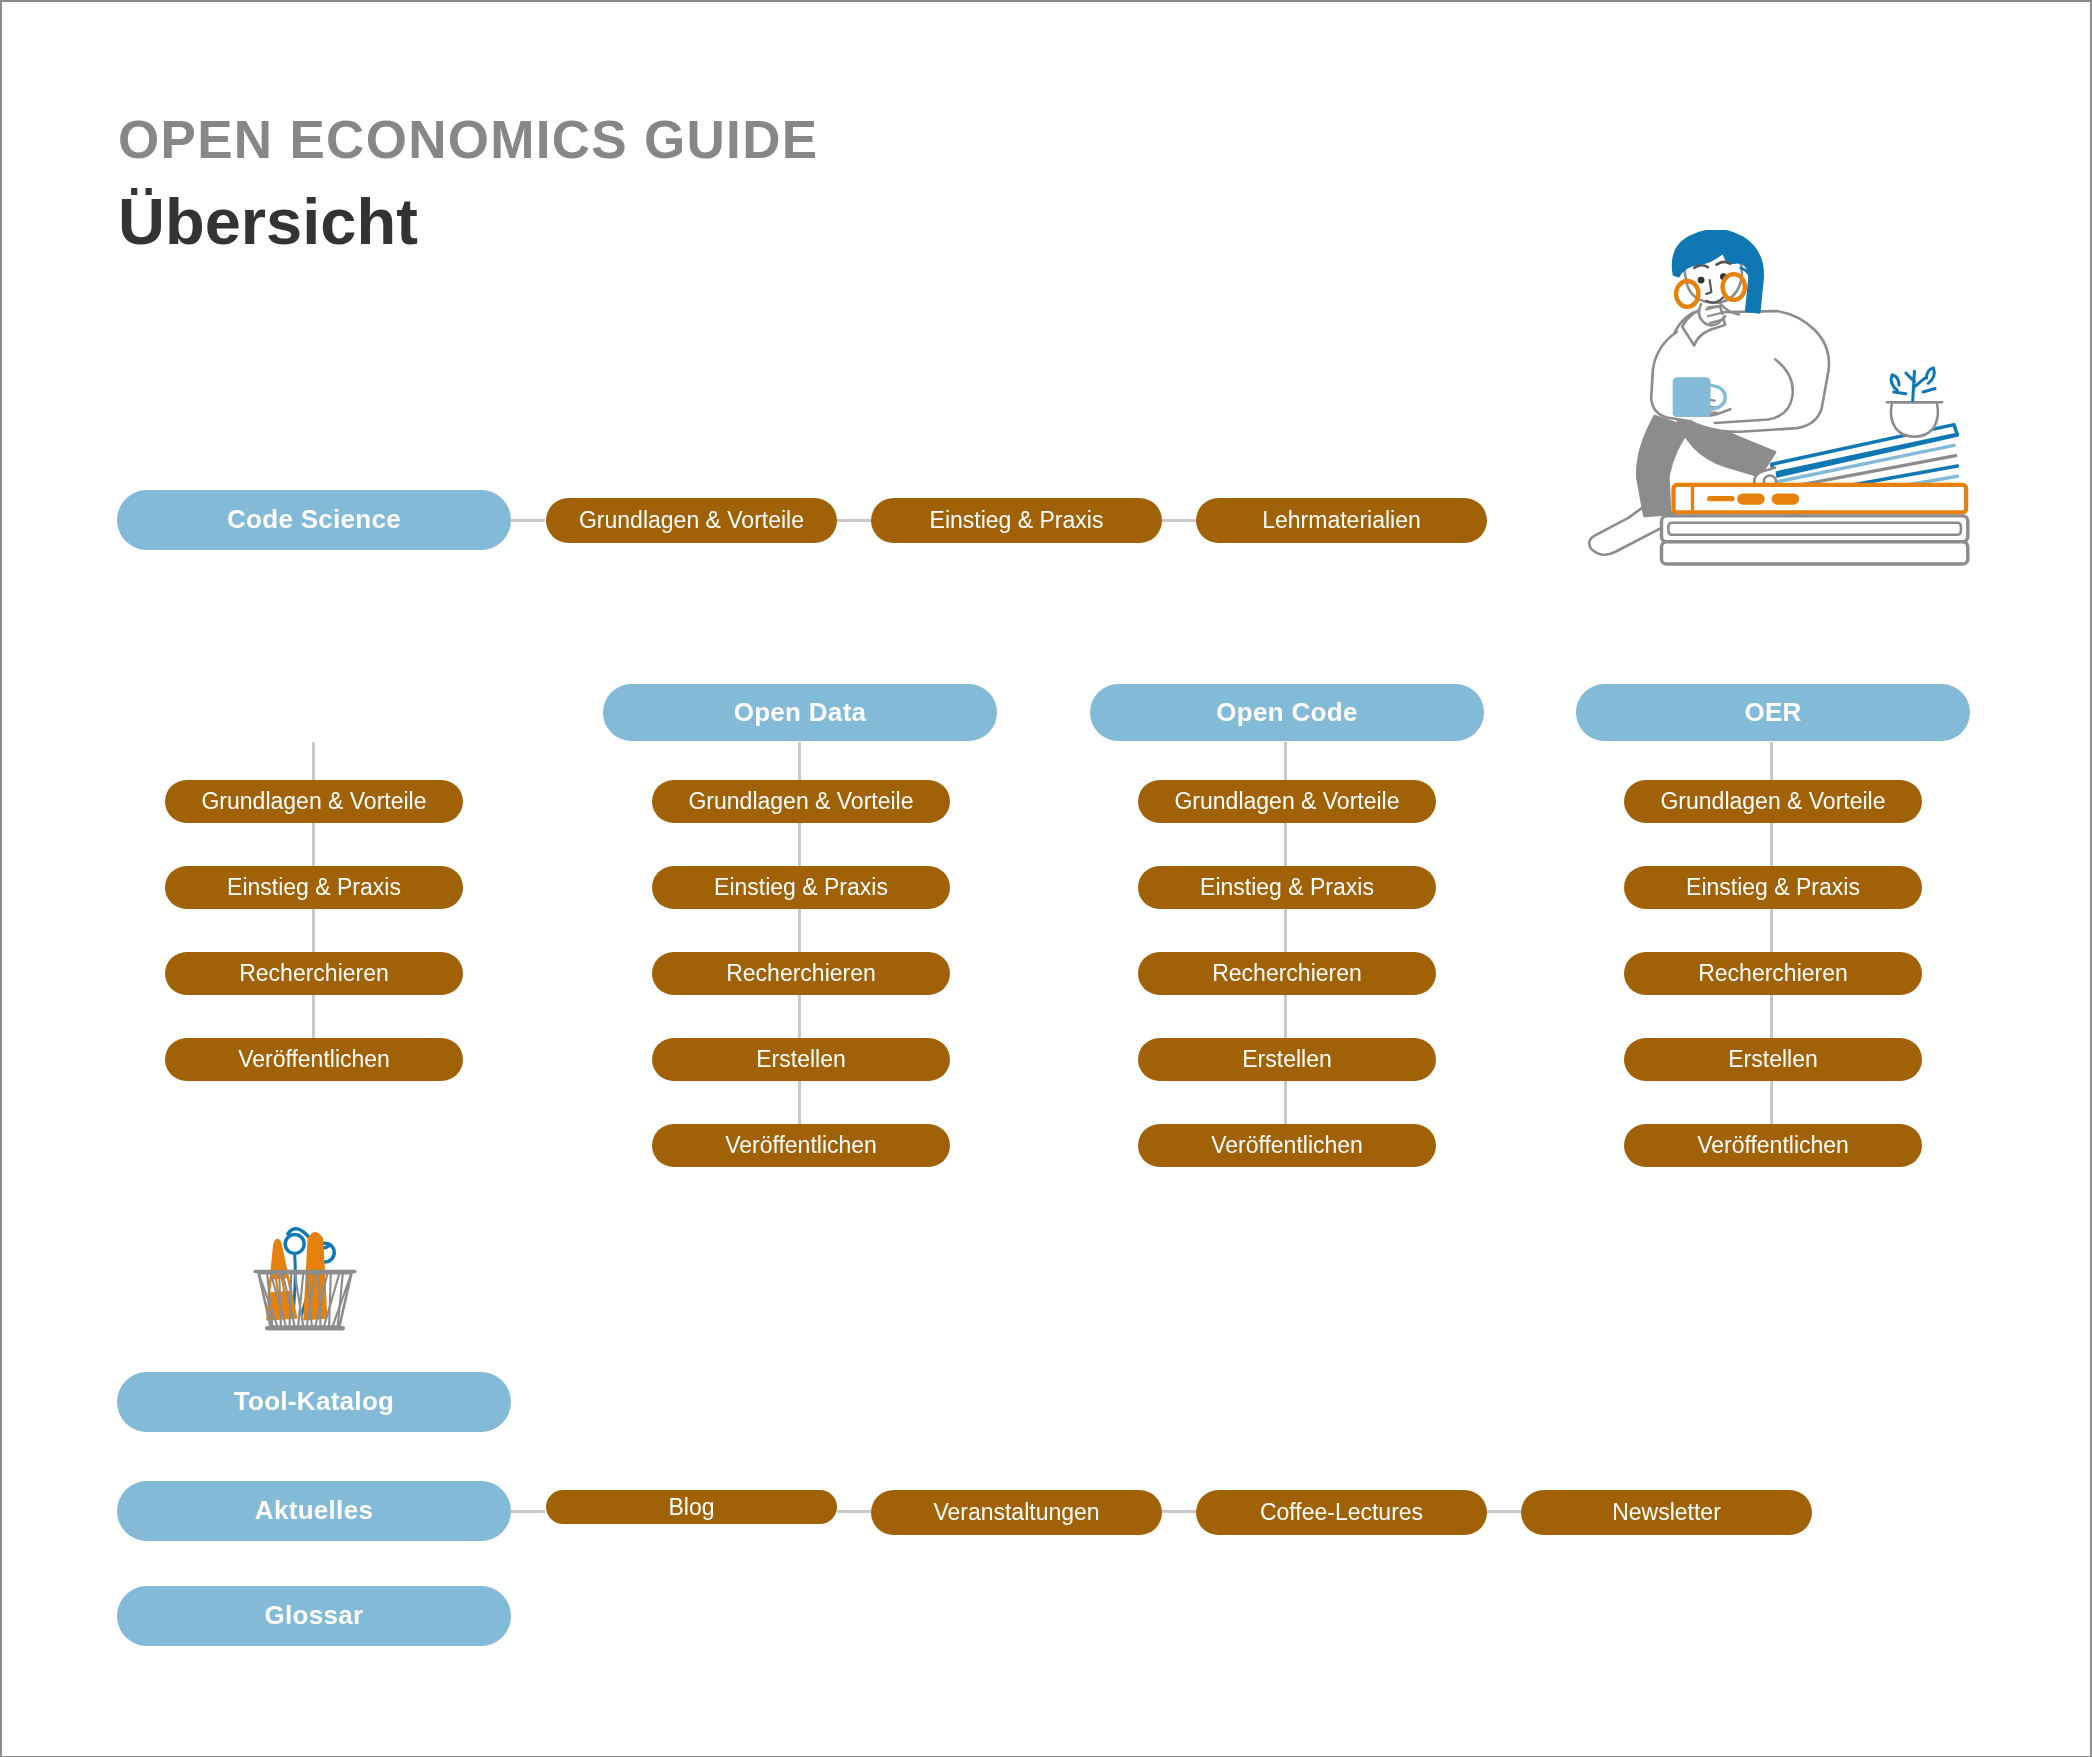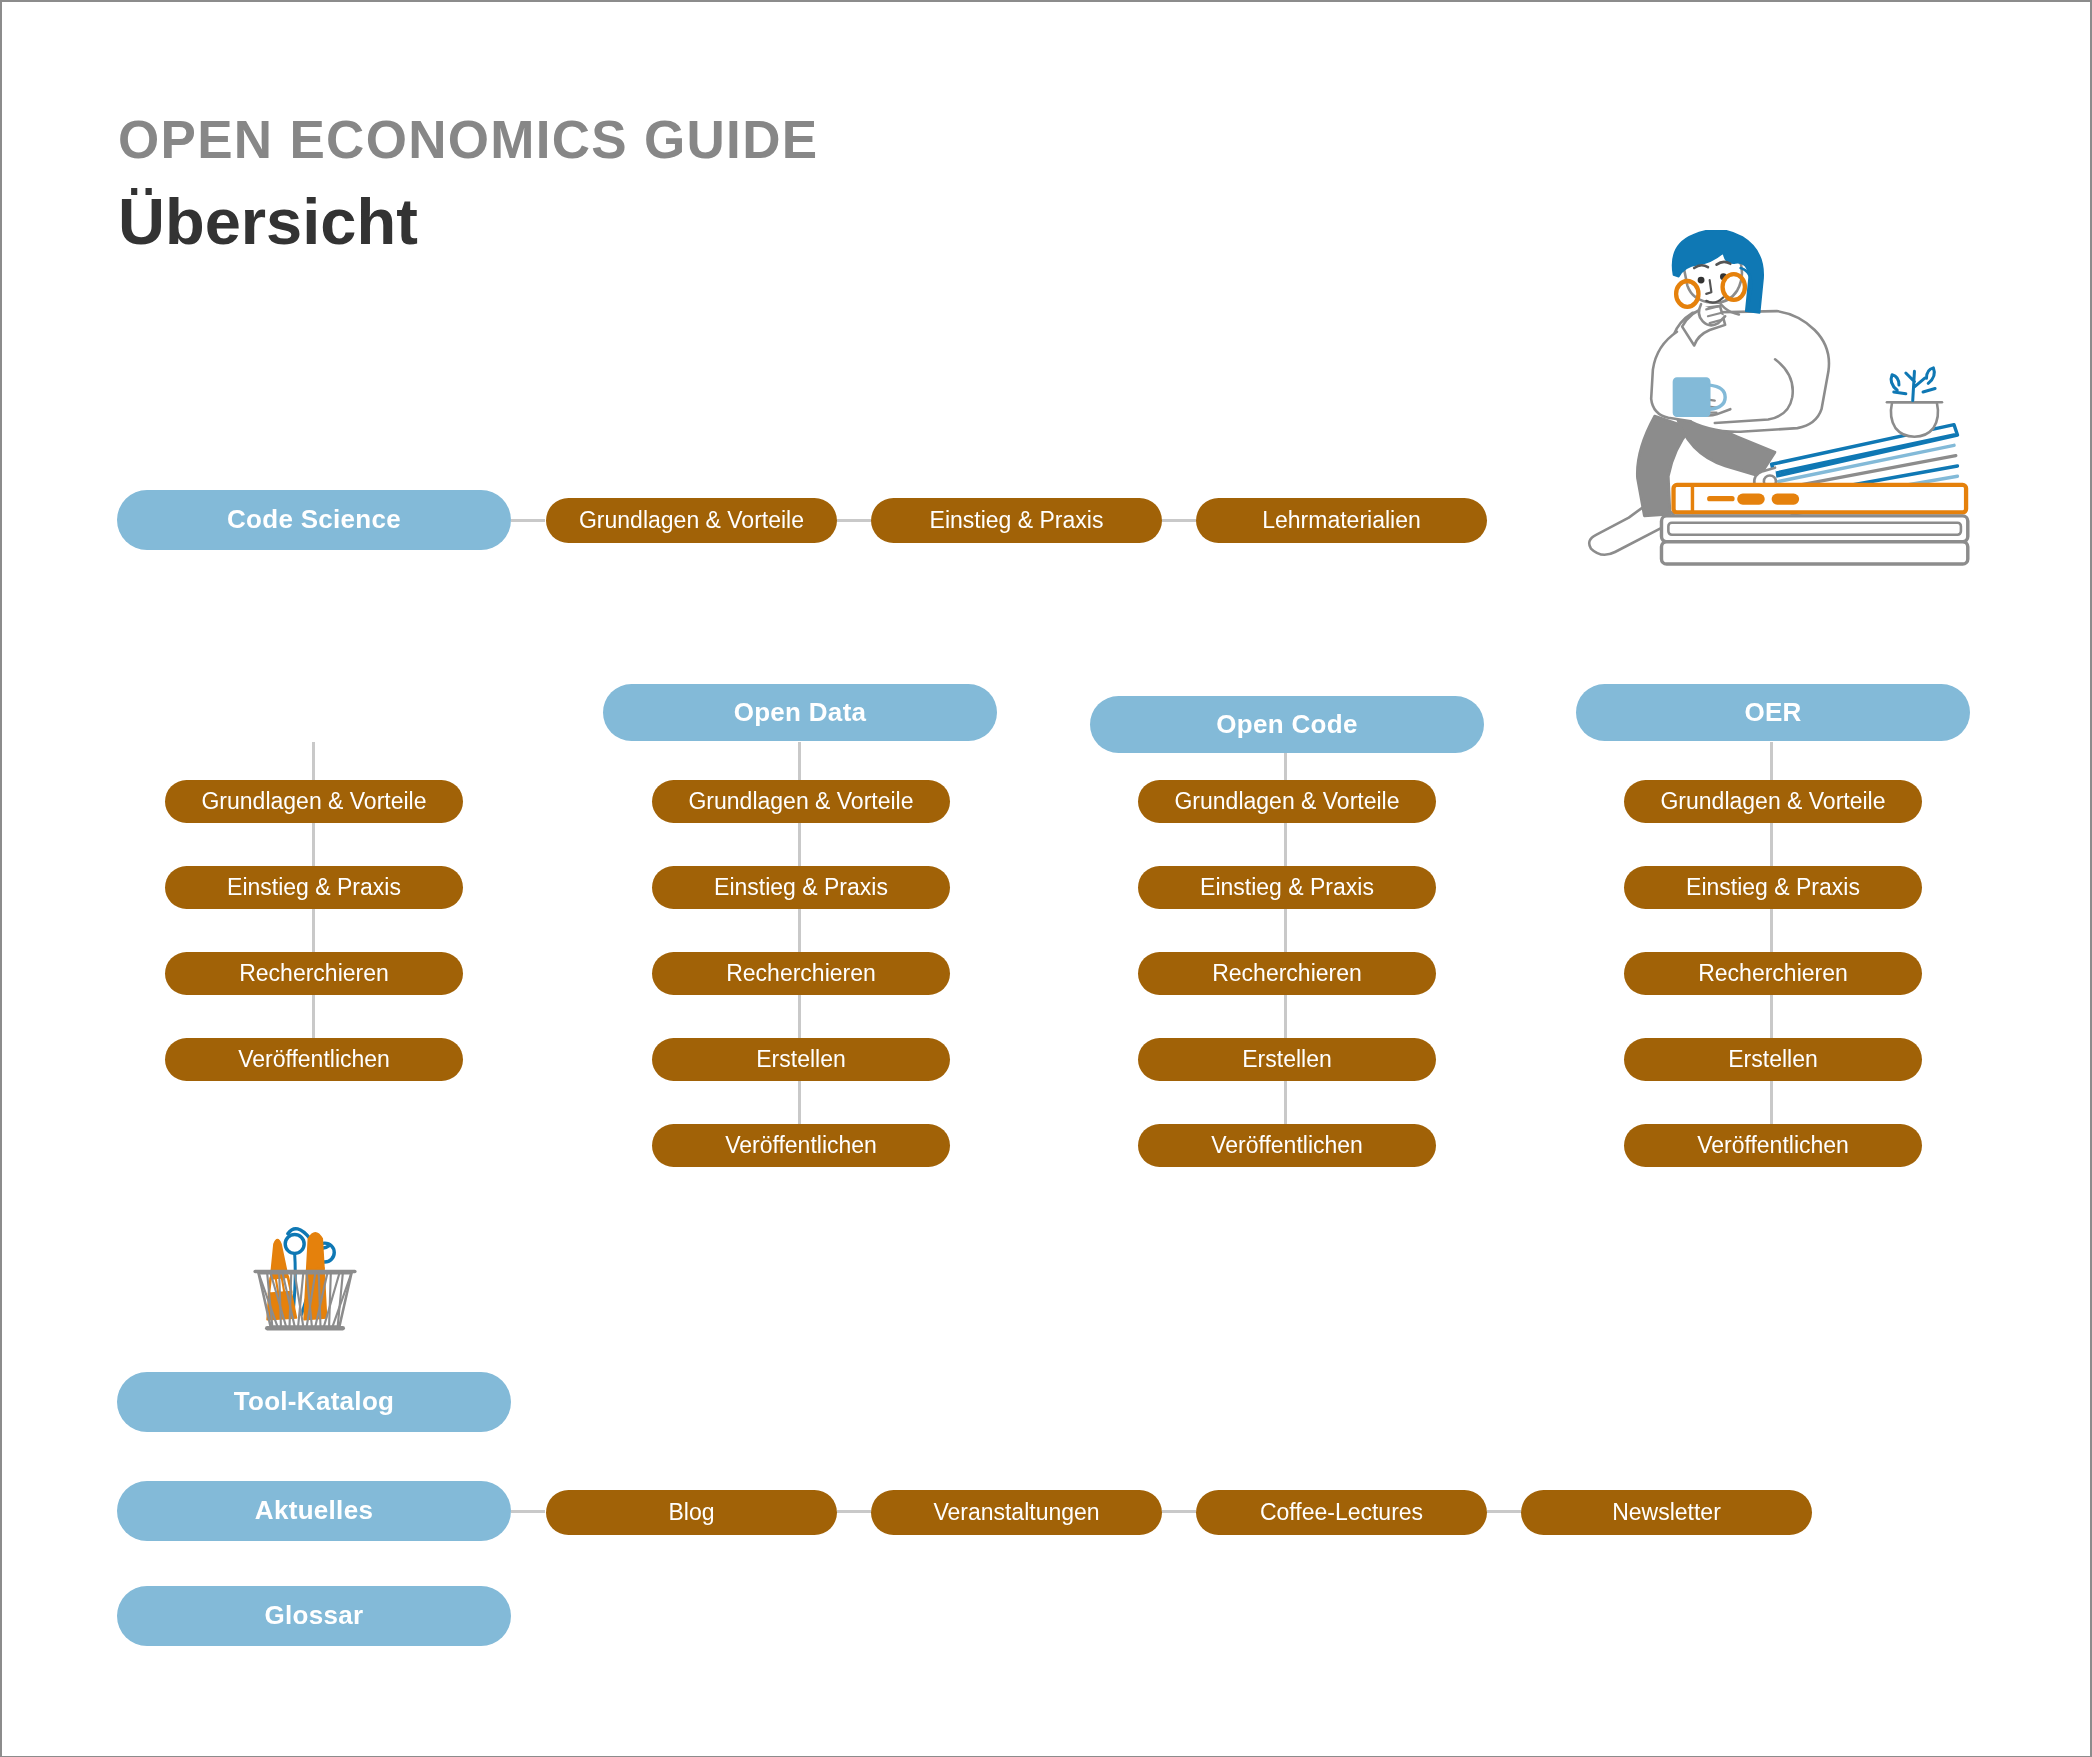--- a/index.html
+++ b/index.html
@@ -225,21 +225,21 @@
     <span>Recherchieren</span>
   </div>
   <div class="pill pill-orange" style="left:650px; top:1036px; width:298px; height:43px;">
     <span>Erstellen</span>
   </div>
   <div class="pill pill-orange" style="left:650px; top:1122px; width:298px; height:43px;">
     <span>Veröffentlichen</span>
   </div>
 
   <div class="conn-v" style="left:1282px; top:740px; width:3.4px; height:396px;"></div>
-  <div class="pill pill-blue" style="left:1088px; top:682px; width:394px; height:57px;margin-top:12px;">
+  <div class="pill pill-blue" style="left:1088px; top:682px; width:394px; height:57px;">
     <span>Open Code</span>
   </div>
   <div class="pill pill-orange" style="left:1136px; top:778px; width:298px; height:43px;">
     <span>Grundlagen &amp; Vorteile</span>
   </div>
   <div class="pill pill-orange" style="left:1136px; top:864px; width:298px; height:43px;">
     <span>Einstieg &amp; Praxis</span>
   </div>
   <div class="pill pill-orange" style="left:1136px; top:950px; width:298px; height:43px;">
     <span>Recherchieren</span>
@@ -306,21 +306,21 @@
   </div>
 
   <div class="conn-h" style="left:509px; top:1508px; width:34px;"></div>
   <div class="conn-h" style="left:835px; top:1508px; width:34px;"></div>
   <div class="conn-h" style="left:1160px; top:1508px; width:34px;"></div>
   <div class="conn-h" style="left:1485px; top:1508px; width:34px;"></div>
 
   <div class="pill pill-blue" style="left:115px; top:1479px; width:394px; height:60px;">
     <span>Aktuelles</span>
   </div>
-  <div class="pill pill-orange" style="left:544px; top:1488px; width:291px; height:45px;">
+  <div class="pill pill-orange" style="left:544px; top:1488px; width:291px; height:34px;">
     <span>Blog</span>
   </div>
   <div class="pill pill-orange" style="left:869px; top:1488px; width:291px; height:45px;">
     <span>Veranstaltungen</span>
   </div>
   <div class="pill pill-orange" style="left:1194px; top:1488px; width:291px; height:45px;">
     <span>Coffee-Lectures</span>
   </div>
   <div class="pill pill-orange" style="left:1519px; top:1488px; width:291px; height:45px;">
     <span>Newsletter</span>

